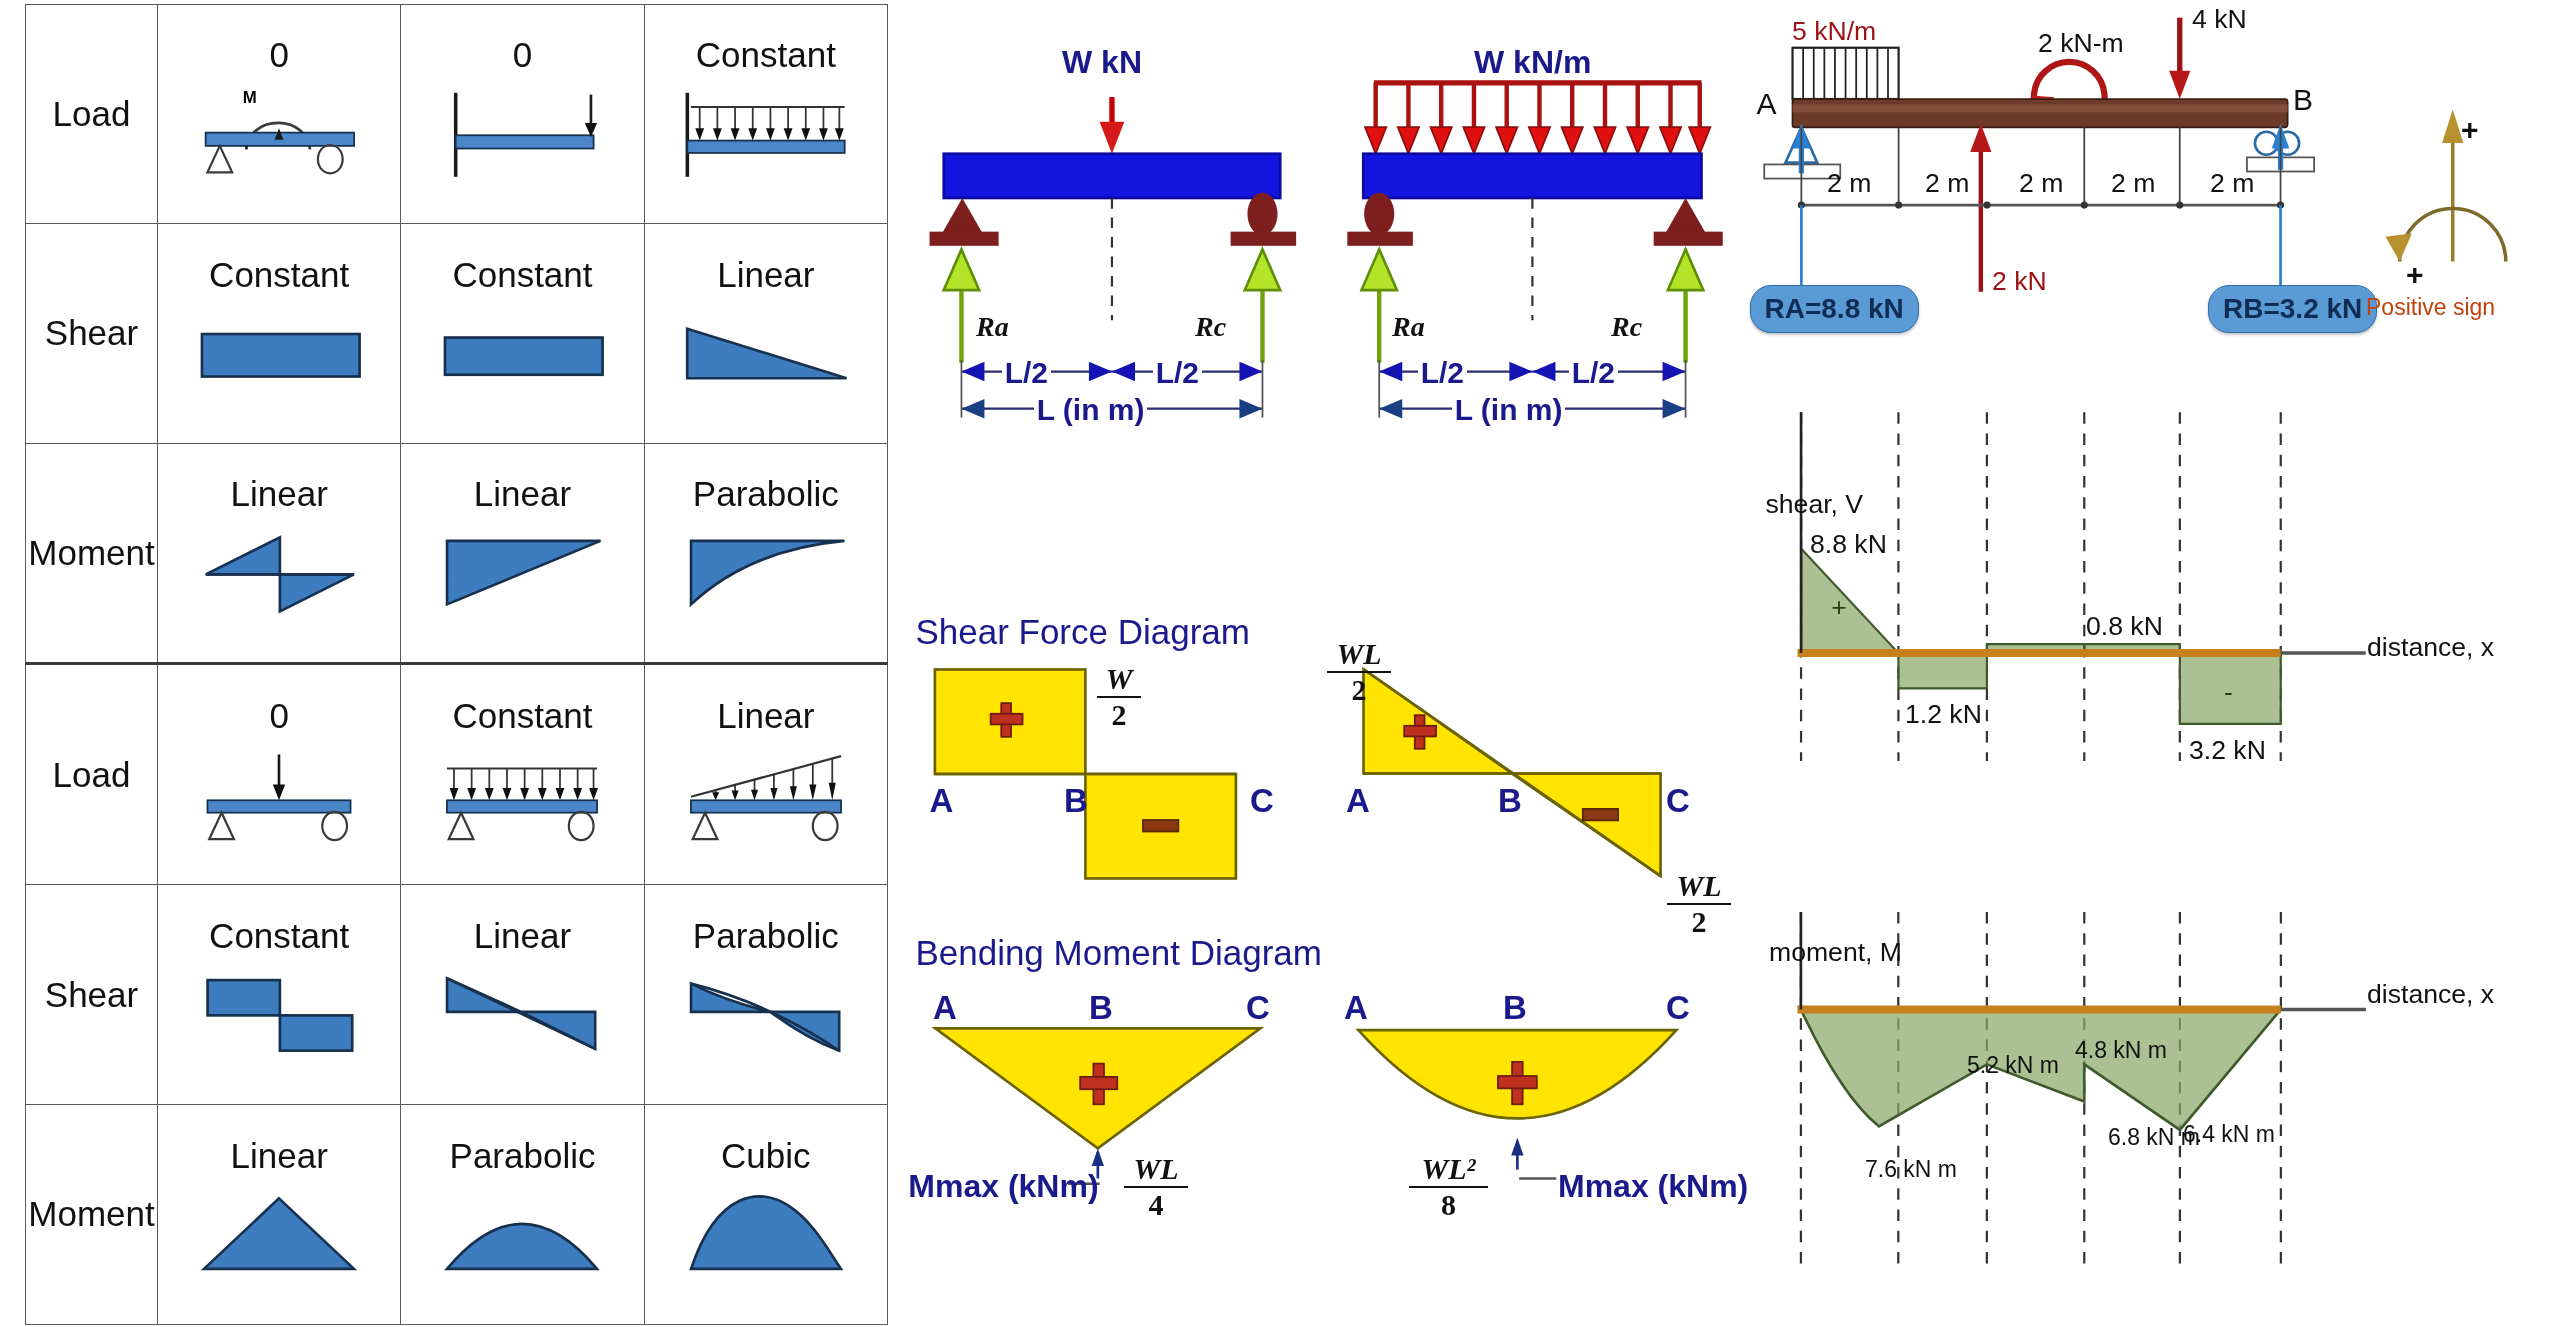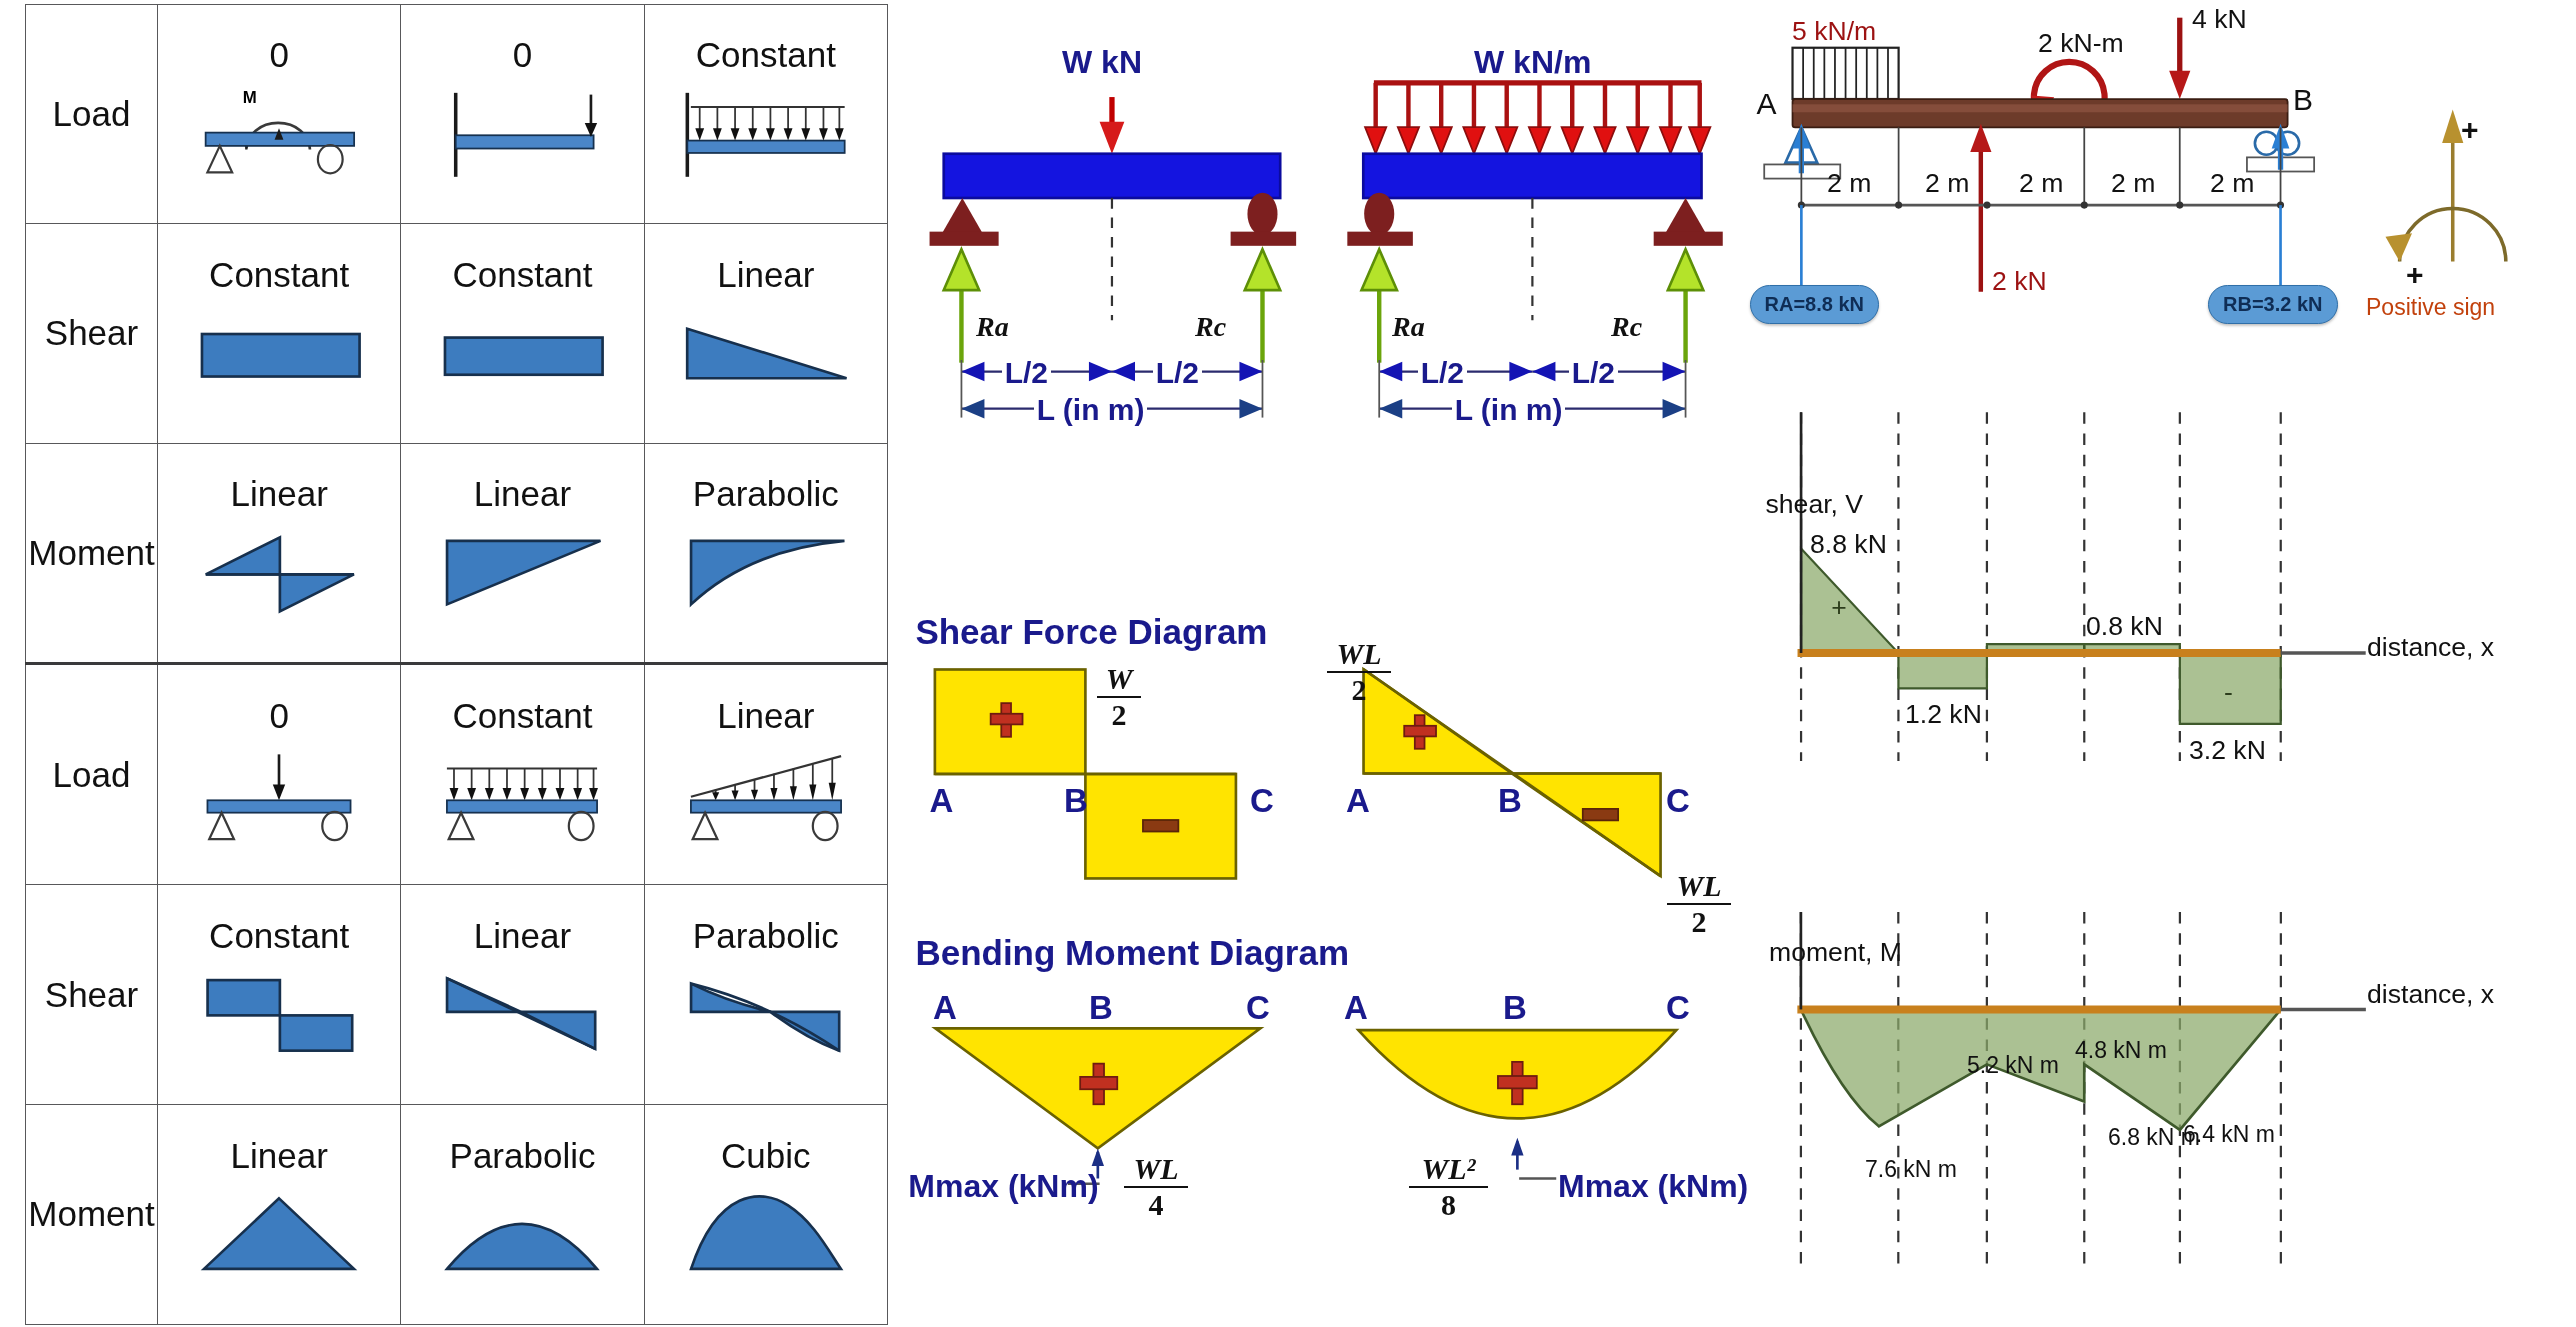--- a/index.html
+++ b/index.html
@@ -19,42 +19,42 @@
   .cellstack{display:flex;flex-direction:column;align-items:center;
       justify-content:center;height:100%;}
   .cellhdr{font-size:35px;color:#111;line-height:1.0;margin-bottom:5.3px;
       white-space:nowrap;}
   .cellfig{width:100%;height:113px;display:flex;align-items:center;
       justify-content:center;}
   .cellfig svg{overflow:visible;}
 
   
   #mid-panel{left:903px;top:0px;width:841px;height:1004px;margin-top:28px;}
-  .mid-title{position:absolute;color:#1a1a8c;font-size:35px;font-weight:700;
+  .mid-title{position:absolute;color:#1a1a8c;font-size:35px;font-weight:400;
       font-family:"Liberation Sans",sans-serif;white-space:nowrap;}
   .mid-lbl{position:absolute;color:#1a1a8c;font-size:32px;font-weight:600;
       white-space:nowrap;}
   .mid-lbl-serif{position:absolute;color:#111;font-size:28px;font-weight:700;
       font-style:italic;font-family:"Liberation Serif",serif;white-space:nowrap;}
   .frac{position:absolute;font-family:"Liberation Serif",serif;color:#111;
       text-align:center;line-height:1.02;white-space:nowrap;}
   .frac .num{font-style:italic;font-weight:700;font-size:30px;display:block;}
   .frac .bar{display:block;border-top:2.7px solid #111;margin:1.8px 0.9px;}
   .frac .den{font-weight:700;font-size:30px;display:block;}
   .dimtxt{position:absolute;color:#1a1a8c;font-size:30px;font-weight:600;
       white-space:nowrap;background:#fff;padding:0 2.7px;}
   .ptlbl{position:absolute;color:#1a1a8c;font-size:33px;font-weight:600;}
 
   
   #right-panel{left:1746px;top:0px;width:830px;height:1328px;}
   .r-lbl{position:absolute;font-size:26.6px;color:#111;white-space:nowrap;
       font-family:"Liberation Sans",sans-serif;}
   .r-lbl-sm{position:absolute;font-size:23px;color:#111;white-space:nowrap;}
   .pill{position:absolute;background:#5b9bd5;border:1.8px solid #2f6fa8;
-      border-radius:21px;color:#0f2d55;font-size:20px;font-weight:600;
+      border-radius:21px;color:#0f2d55;font-size:28px;font-weight:600;
       padding:7px 14px;white-space:nowrap;text-align:center;
       box-shadow:0 1.8px 2.7px rgba(0,0,0,.25);}
   .possign-cap{position:absolute;font-size:23px;color:#c2410c;white-space:nowrap;}
   .plus-glyph{position:absolute;font-size:30px;color:#111;font-weight:700;}
   svg.abs{position:absolute;left:0;top:0;overflow:visible;}
 </style>
 </head>
 <body>
 
 <div class="panel" id="left-panel">

